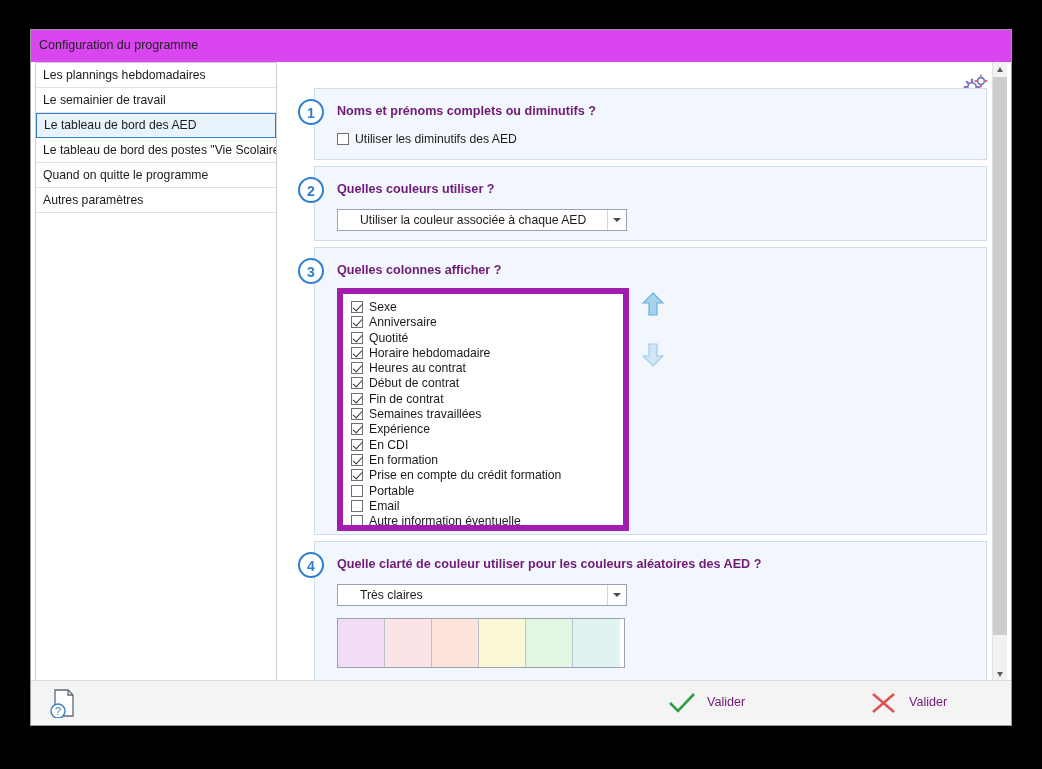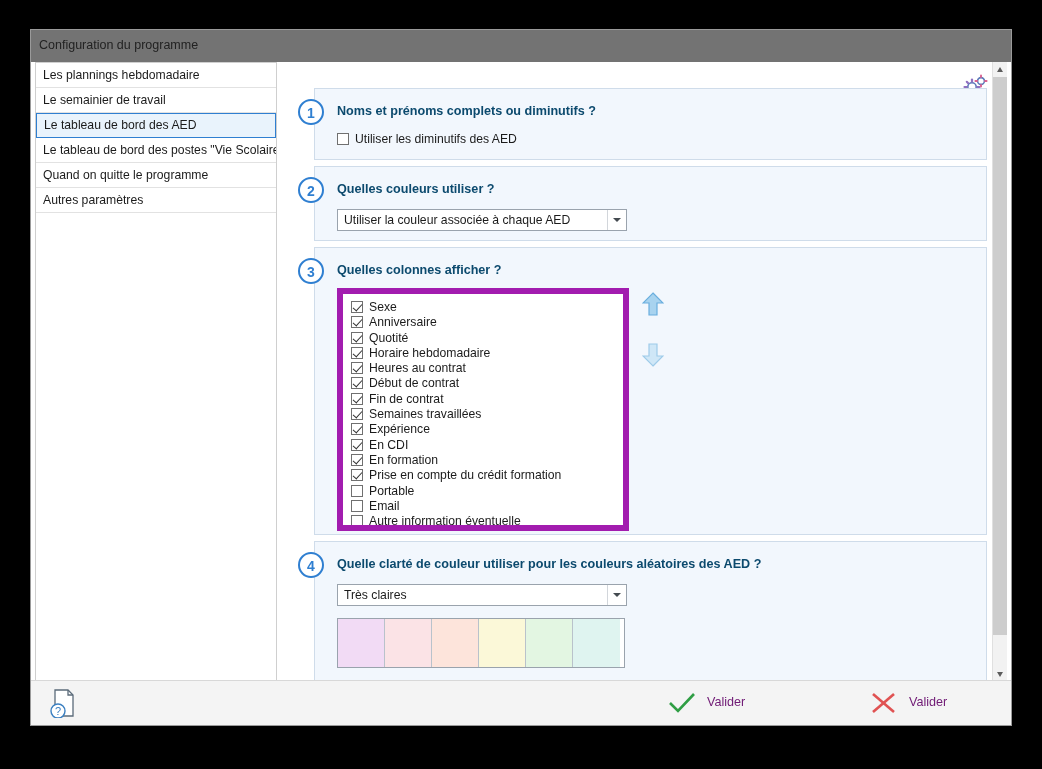--- a/index.html
+++ b/index.html
@@ -34,21 +34,21 @@
     box-sizing: border-box;
     overflow: hidden;
   }
 
   
   #titlebar {
     position: absolute;
     left: 0; top: 0;
     width: 100%;
     height: 32px;
-    background: #737373;
+    background: #d946ef;
     box-sizing: border-box;
   }
   #titlebar .title {
     position: absolute;
     left: 8px; top: 8px;
     font-size: 12.5px;
     color: #222222;
     white-space: nowrap;
   }
 
@@ -116,21 +116,21 @@
     text-align: center;
     line-height: 24px;
     box-sizing: border-box;
   }
   .sect-title {
     position: absolute;
     left: 22px;
     top: 15px;
     font-size: 12.6px;
     font-weight: bold;
-    color: #0c4a6e;
+    color: #701a75;
     white-space: nowrap;
   }
 
   
   .cbrow {
     position: absolute;
     font-size: 12.2px;
     color: #1b1b1b;
     white-space: nowrap;
   }
@@ -157,21 +157,21 @@
   
   .dropdown {
     position: absolute;
     height: 22px;
     background: #ffffff;
     border: 1px solid #9aa3ad;
     box-sizing: border-box;
     font-size: 12.2px;
     color: #1b1b1b;
     line-height: 20px;
-    padding-left: 6px;
+    padding-left: 22px;
     white-space: nowrap;
     overflow: hidden;
   }
   .dropdown .arrow {
     position: absolute;
     right: 0; top: 0;
     width: 19px; height: 20px;
     border-left: 1px solid #d2d6db;
     box-sizing: border-box;
   }
@@ -278,21 +278,21 @@
 
 <div id="app-frame">
 
   <div id="window">
 
     <div id="titlebar">
       <div class="title">Configuration du programme</div>
     </div>
 
     <div id="nav">
-      <div class="nav-item">Les plannings hebdomadaire</div>
+      <div class="nav-item">Les plannings hebdomadaires</div>
       <div class="nav-item">Le semainier de travail</div>
       <div class="nav-item selected">Le tableau de bord des AED</div>
       <div class="nav-item">Le tableau de bord des postes "Vie Scolaire"</div>
       <div class="nav-item">Quand on quitte le programme</div>
       <div class="nav-item">Autres paramètres</div>
     </div>
 
     <div id="panel">
 
       <div id="gears">

